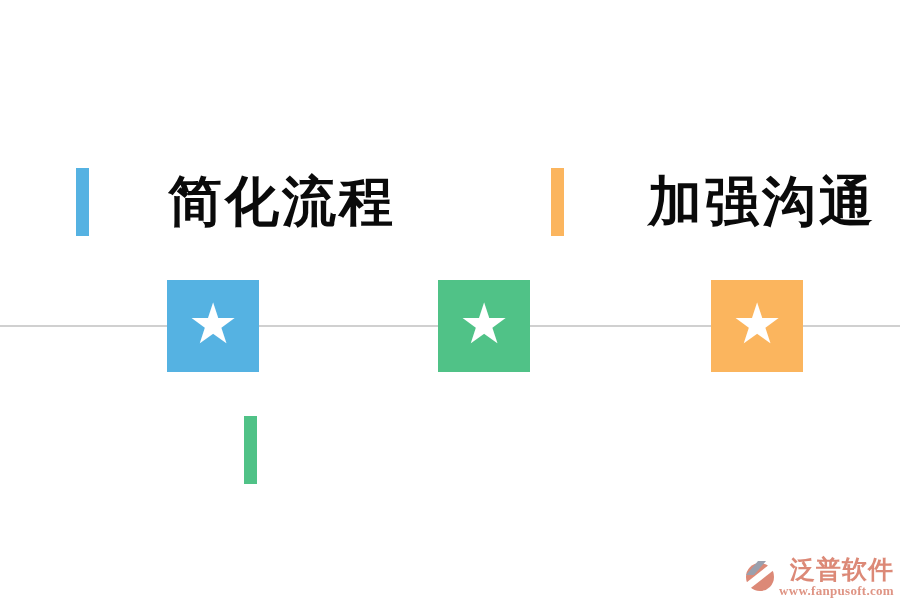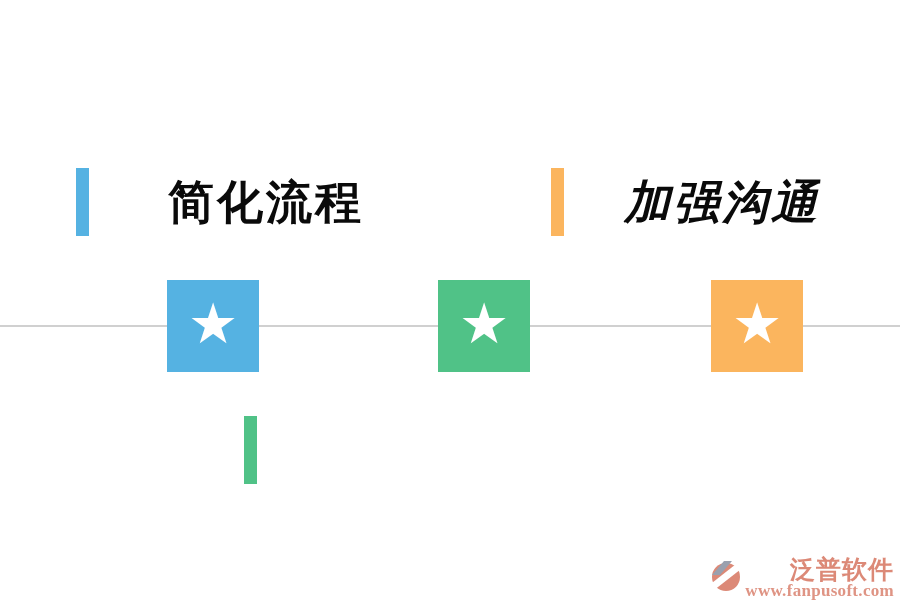--- a/index.html
+++ b/index.html
@@ -52,28 +52,28 @@
     height: 68px;
   }
   .bar1 { left: 76px;  top: 168px; }
   .bar2 { left: 551px; top: 168px; }
   .bar3 { left: 244px; top: 416px; }
   
   .feature-label {
     position: absolute;
     height: 68px;
     line-height: 68px;
-    font-size: 46px;
+    font-size: 54px;
     font-weight: 900;
     color: #0a0a0a;
     letter-spacing: 3px;
     white-space: nowrap;
   }
   .label1 { left: 168px; top: 168px; }
-  .label2 { left: 624px; top: 168px; font-style: italic; }
+  .label2 { left: 648px; top: 168px; }
   .label3 { left: 393px; top: 416px; }
   
   .watermark {
     position: absolute;
     right: 6px;
     bottom: 2px;
     display: flex;
     align-items: flex-start;
   }
   .watermark .logo-icon {
@@ -88,21 +88,21 @@
   .wm-brand {
     font-size: 25px;
     font-weight: bold;
     letter-spacing: 1px;
     line-height: 30px;
     white-space: nowrap;
   }
   .wm-url {
     font-family: "Liberation Serif", "DejaVu Serif", serif;
     font-weight: bold;
-    font-size: 17px;
+    font-size: 13px;
     line-height: 13px;
     margin-top: -1px;
     letter-spacing: 0.3px;
     white-space: nowrap;
   }
 </style>
 </head>
 <body>
 
 <div class="canvas">

